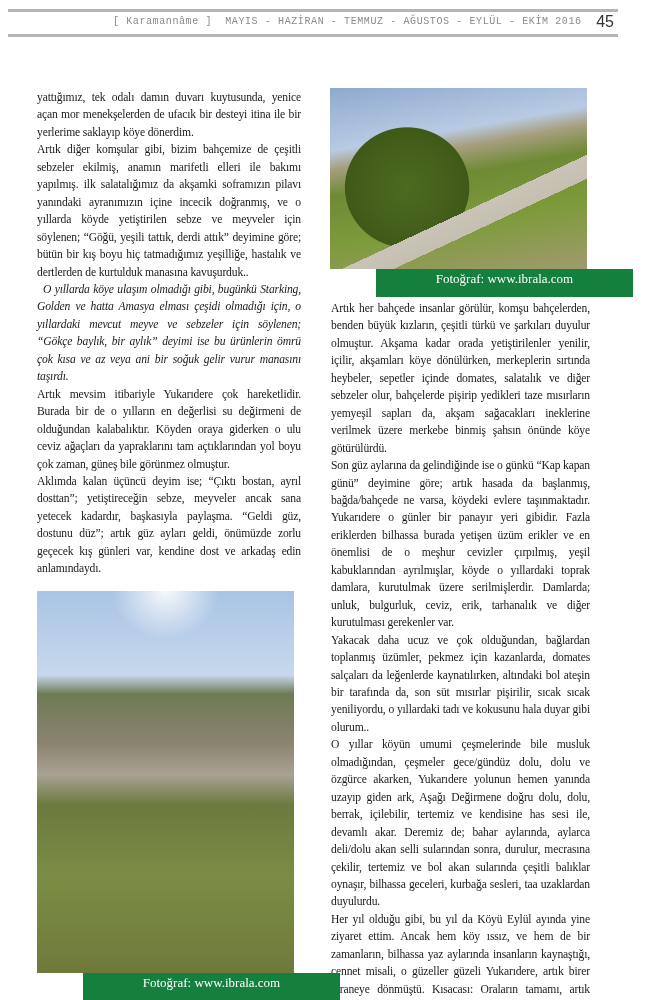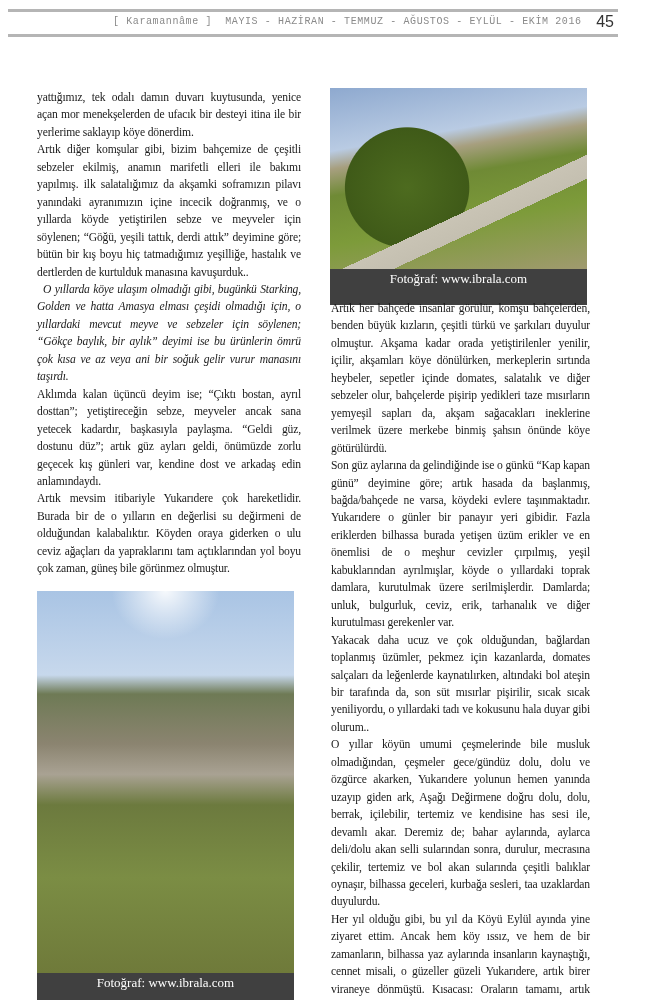--- a/index.html
+++ b/index.html
@@ -22,39 +22,39 @@
   .photo { position: absolute; overflow: hidden; }
   .photo-right { left: 330px; top: 88px; width: 257px; height: 181px;
     background:
       linear-gradient(155deg, transparent 62%, #c9c4b5 62%, #c4bfb0 70%, transparent 70%),
       radial-gradient(ellipse 40% 55% at 30% 55%, #4d6b1f 0%, #3f5a18 60%, transparent 61%),
       linear-gradient(170deg, #8ea9cf 0%, #b9cbe3 28%, #a79f7f 36%, #6f8a35 48%, #7d9b3a 70%, #a09a6f 100%); }
   .photo-left { left: 37px; top: 591px; width: 257px; height: 382px;
     background:
       radial-gradient(ellipse 30% 18% at 50% 0%, rgba(255,255,255,0.9), transparent 70%),
       linear-gradient(180deg, #a9c4e4 0%, #c7d8ec 22%, #6e7a55 27%, #8b8470 40%, #a9a293 48%, #6c7a3e 56%, #7b8d44 75%, #6f7a3a 100%); }
-  .caption { position: absolute; background: #404040; color: #ffffff; text-align: center;
-             font-family: "Liberation Serif", "DejaVu Serif", serif; font-size: 13px; line-height: 20px; height: 36px; }
+  .caption { position: absolute; background: #15803d; color: #ffffff; text-align: center;
+             font-family: "Liberation Serif", "DejaVu Serif", serif; font-size: 13px; line-height: 20px; height: 28px; margin-left: 46px; }
   .caption-right { left: 330px; top: 269px; width: 257px; }
   .caption-left { left: 37px; top: 973px; width: 257px; }
 </style>
 </head>
 <body>
 
 <div class="header">
   <span class="header-text"><span>[ Karamannâme ]</span>&nbsp;&nbsp;<span>MAYIS - HAZİRAN - TEMMUZ - AĞUSTOS - EYLÜL - EKİM  2016</span></span>
   <span class="page-number">45</span>
 </div>
 
 <div class="col col-left">
   <p>yattığımız, tek odalı damın duvarı kuytusunda, yenice açan mor menekşelerden de ufacık bir desteyi itina ile bir yerlerime saklayıp köye dönerdim.</p>
   <p>Artık diğer komşular gibi, bizim bahçemize de çeşitli sebzeler ekilmiş, anamın marifetli elleri ile bakımı yapılmış. ilk salatalığımız da akşamki soframızın pilavı yanındaki ayranımızın içine incecik doğranmış, ve o yıllarda köyde yetiştirilen sebze ve meyveler için söylenen; “Göğü, yeşili tattık, derdi attık” deyimine göre; bütün bir kış boyu hiç tatmadığımız yeşilliğe, hastalık ve dertlerden de kurtulduk manasına kavuşurduk..</p>
   <p class="indent">O yıllarda köye ulaşım olmadığı gibi, bugünkü Starking, Golden ve hatta Amasya elması çeşidi olmadığı için, o yıllardaki mevcut meyve ve sebzeler için söylenen; “Gökçe baylık, bir aylık” deyimi ise bu ürünlerin ömrü çok kısa ve az veya ani bir soğuk gelir vurur manasını taşırdı.</p>
+  <p>Artık mevsim itibariyle Yukarıdere çok hareketlidir. Burada bir de o yılların en değerlisi su değirmeni de olduğundan kalabalıktır. Köyden oraya giderken o ulu ceviz ağaçları da yapraklarını tam açtıklarından yol boyu çok zaman, güneş bile görünmez olmuştur.</p>
   <p>Aklımda kalan üçüncü deyim ise; “Çıktı bostan, ayrıl dosttan”; yetiştireceğin sebze, meyveler ancak sana yetecek kadardır, başkasıyla paylaşma. “Geldi güz, dostunu düz”; artık güz ayları geldi, önümüzde zorlu geçecek kış günleri var, kendine dost ve arkadaş edin anlamındaydı.</p>
-  <p>Artık mevsim itibariyle Yukarıdere çok hareketlidir. Burada bir de o yılların en değerlisi su değirmeni de olduğundan kalabalıktır. Köyden oraya giderken o ulu ceviz ağaçları da yapraklarını tam açtıklarından yol boyu çok zaman, güneş bile görünmez olmuştur.</p>
 </div>
 
 <div class="photo photo-right"></div>
 <div class="caption caption-right">Fotoğraf: www.ibrala.com</div>
 
 <div class="col col-right">
   <p>Artık her bahçede insanlar görülür, komşu bahçelerden, benden büyük kızların, çeşitli türkü ve şarkıları duyulur olmuştur. Akşama kadar orada yetiştirilenler yenilir, içilir, akşamları köye dönülürken, merkeplerin sırtında heybeler, sepetler içinde domates, salatalık ve diğer sebzeler olur, bahçelerde pişirip yedikleri taze mısırların yemyeşil sapları da, akşam sağacakları ineklerine verilmek üzere merkebe binmiş şahsın önünde köye götürülürdü.</p>
   <p>Son güz aylarına da gelindiğinde ise o günkü “Kap kapan günü” deyimine göre; artık hasada da başlanmış, bağda/bahçede ne varsa, köydeki evlere taşınmaktadır. Yukarıdere o günler bir panayır yeri gibidir. Fazla eriklerden bilhassa burada yetişen üzüm erikler ve en önemlisi de o meşhur cevizler çırpılmış, yeşil kabuklarından ayrılmışlar, köyde o yıllardaki toprak damlara, kurutulmak üzere serilmişlerdir. Damlarda; unluk, bulgurluk, ceviz, erik, tarhanalık ve diğer kurutulması gerekenler var.</p>
   <p>Yakacak daha ucuz ve çok olduğundan, bağlardan toplanmış üzümler, pekmez için kazanlarda, domates salçaları da leğenlerde kaynatılırken, altındaki bol ateşin bir tarafında da, son süt mısırlar pişirilir, sıcak sıcak yeniliyordu, o yıllardaki tadı ve kokusunu hala duyar gibi olurum..</p>
   <p>O yıllar köyün umumi çeşmelerinde bile musluk olmadığından, çeşmeler gece/gündüz dolu, dolu ve özgürce akarken, Yukarıdere yolunun hemen yanında uzayıp giden ark, Aşağı Değirmene doğru dolu, dolu, berrak, içilebilir, tertemiz ve kendisine has sesi ile, devamlı akar. Deremiz de; bahar aylarında, aylarca deli/dolu akan selli sularından sonra, durulur, mecrasına çekilir, tertemiz ve bol akan sularında çeşitli balıklar oynaşır, bilhassa geceleri, kurbağa sesleri, taa uzaklardan duyulurdu.</p>

